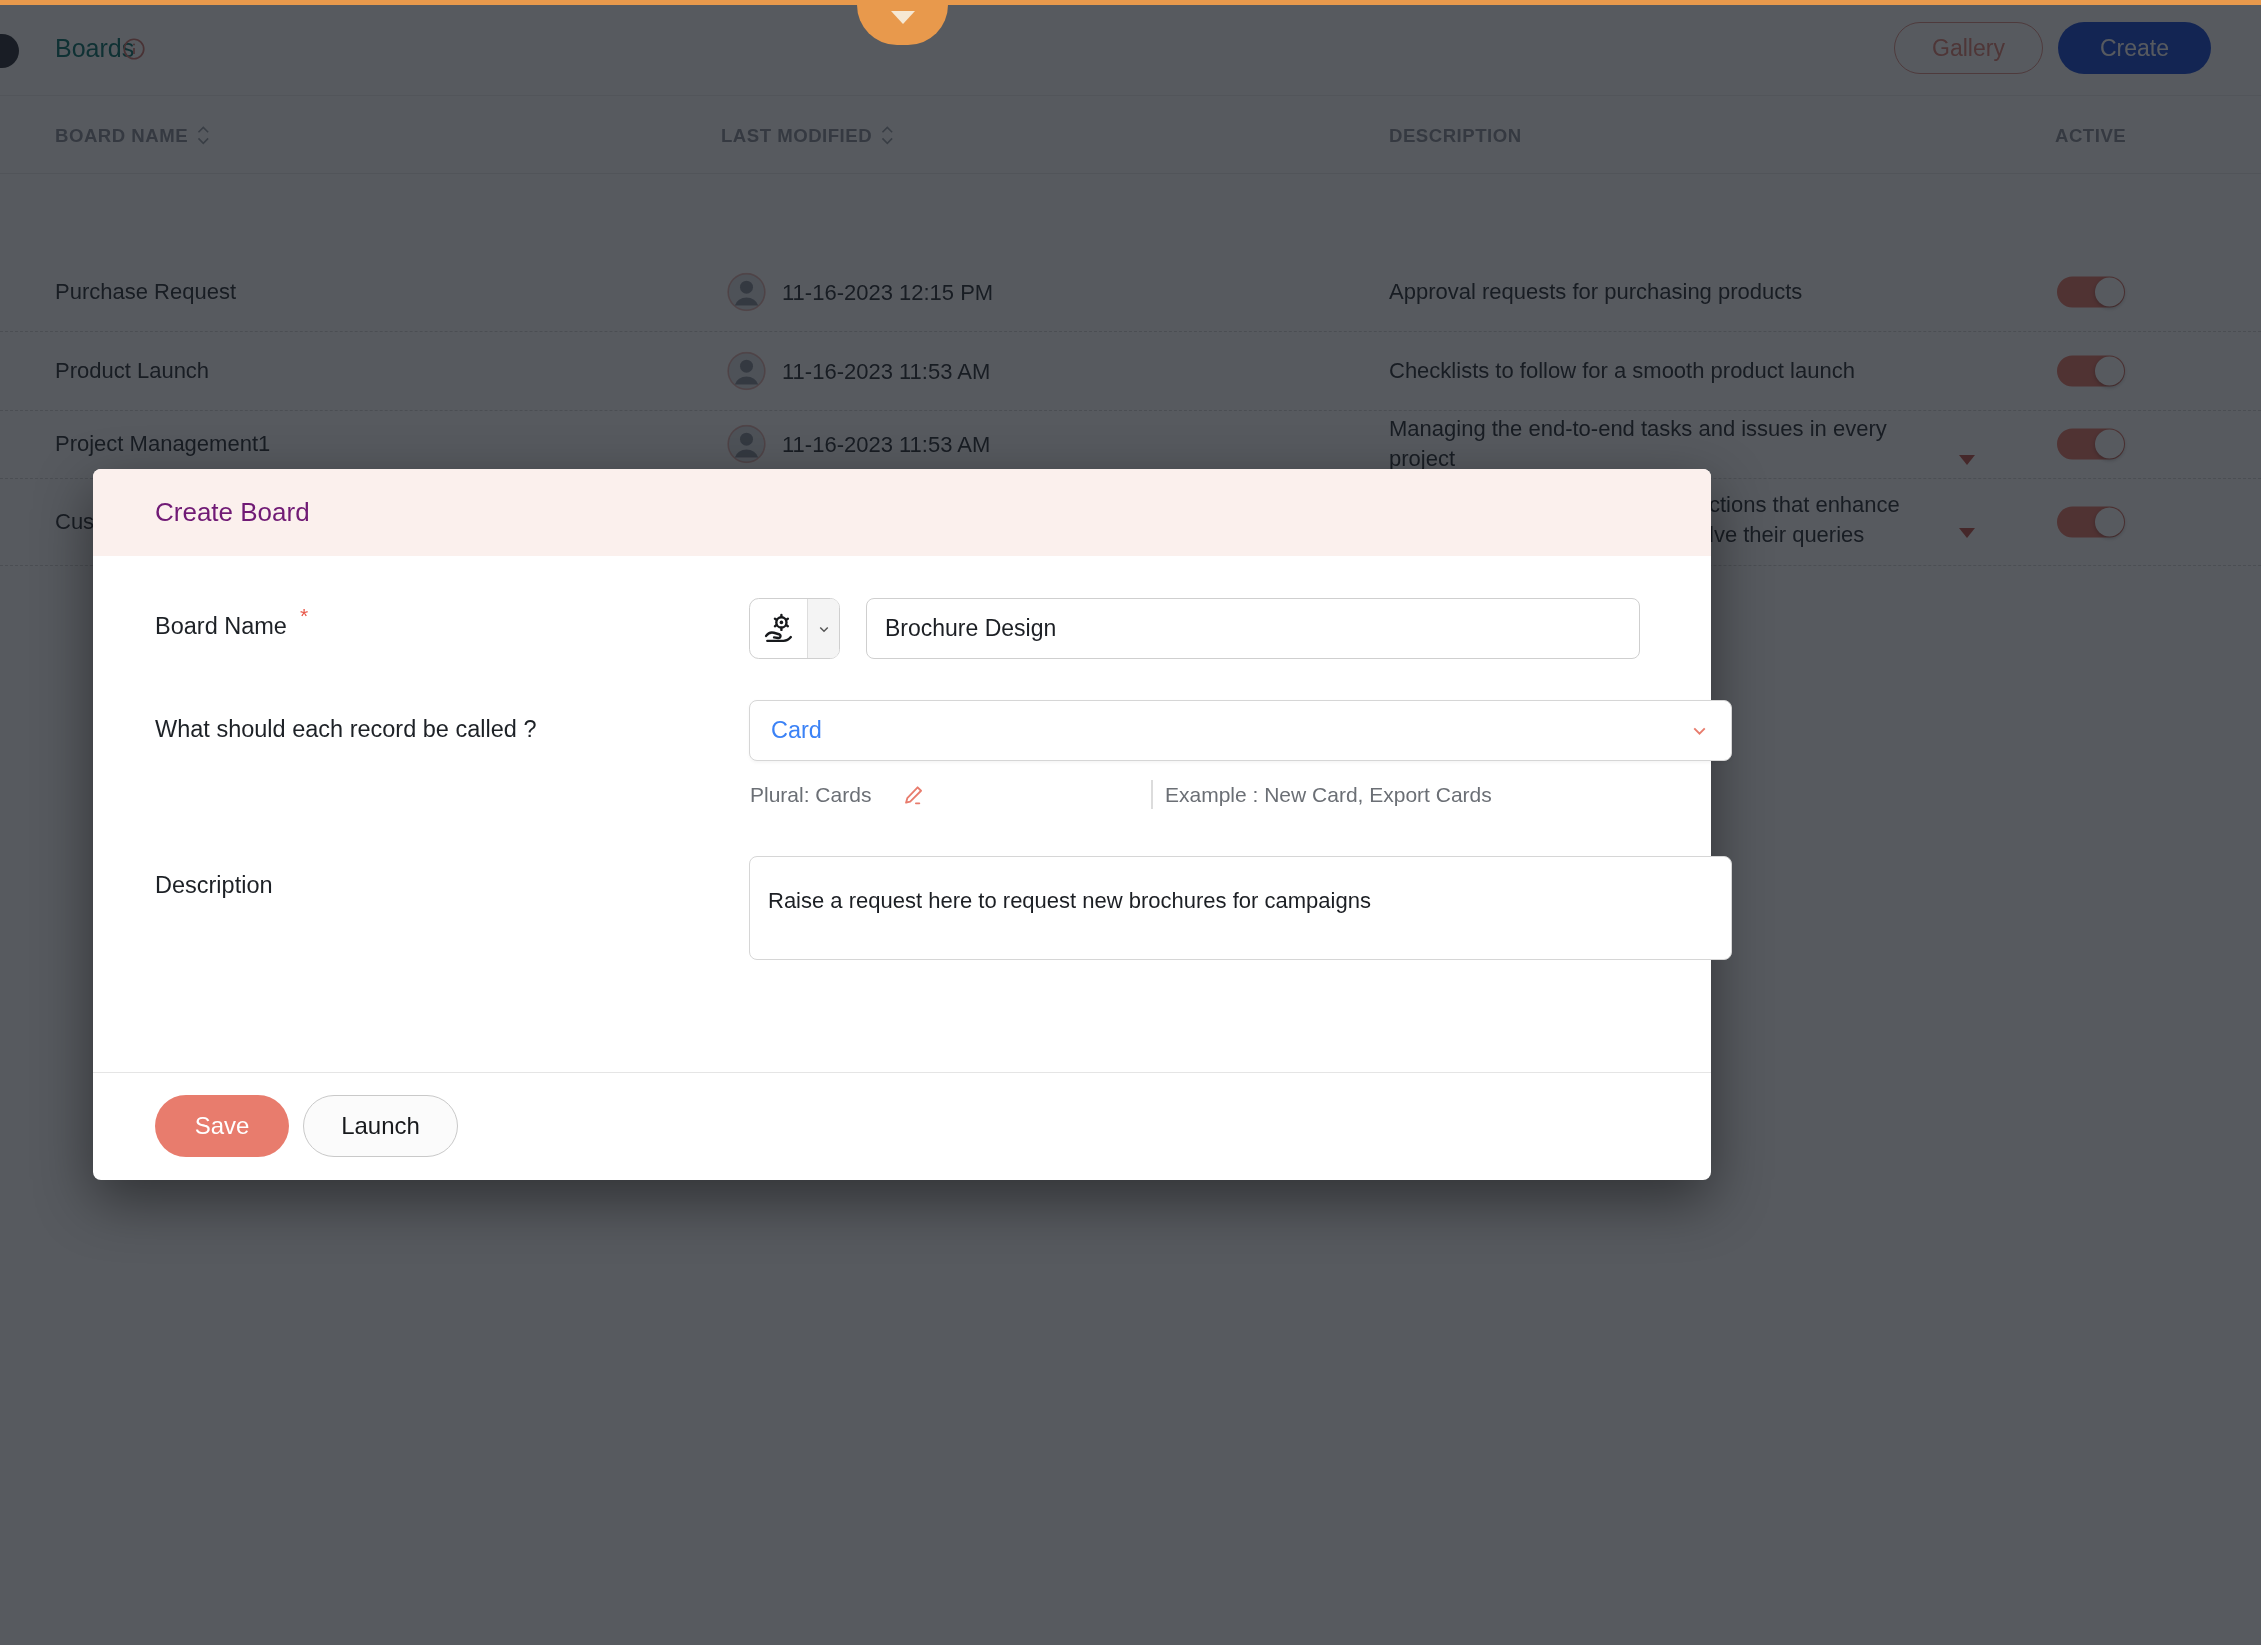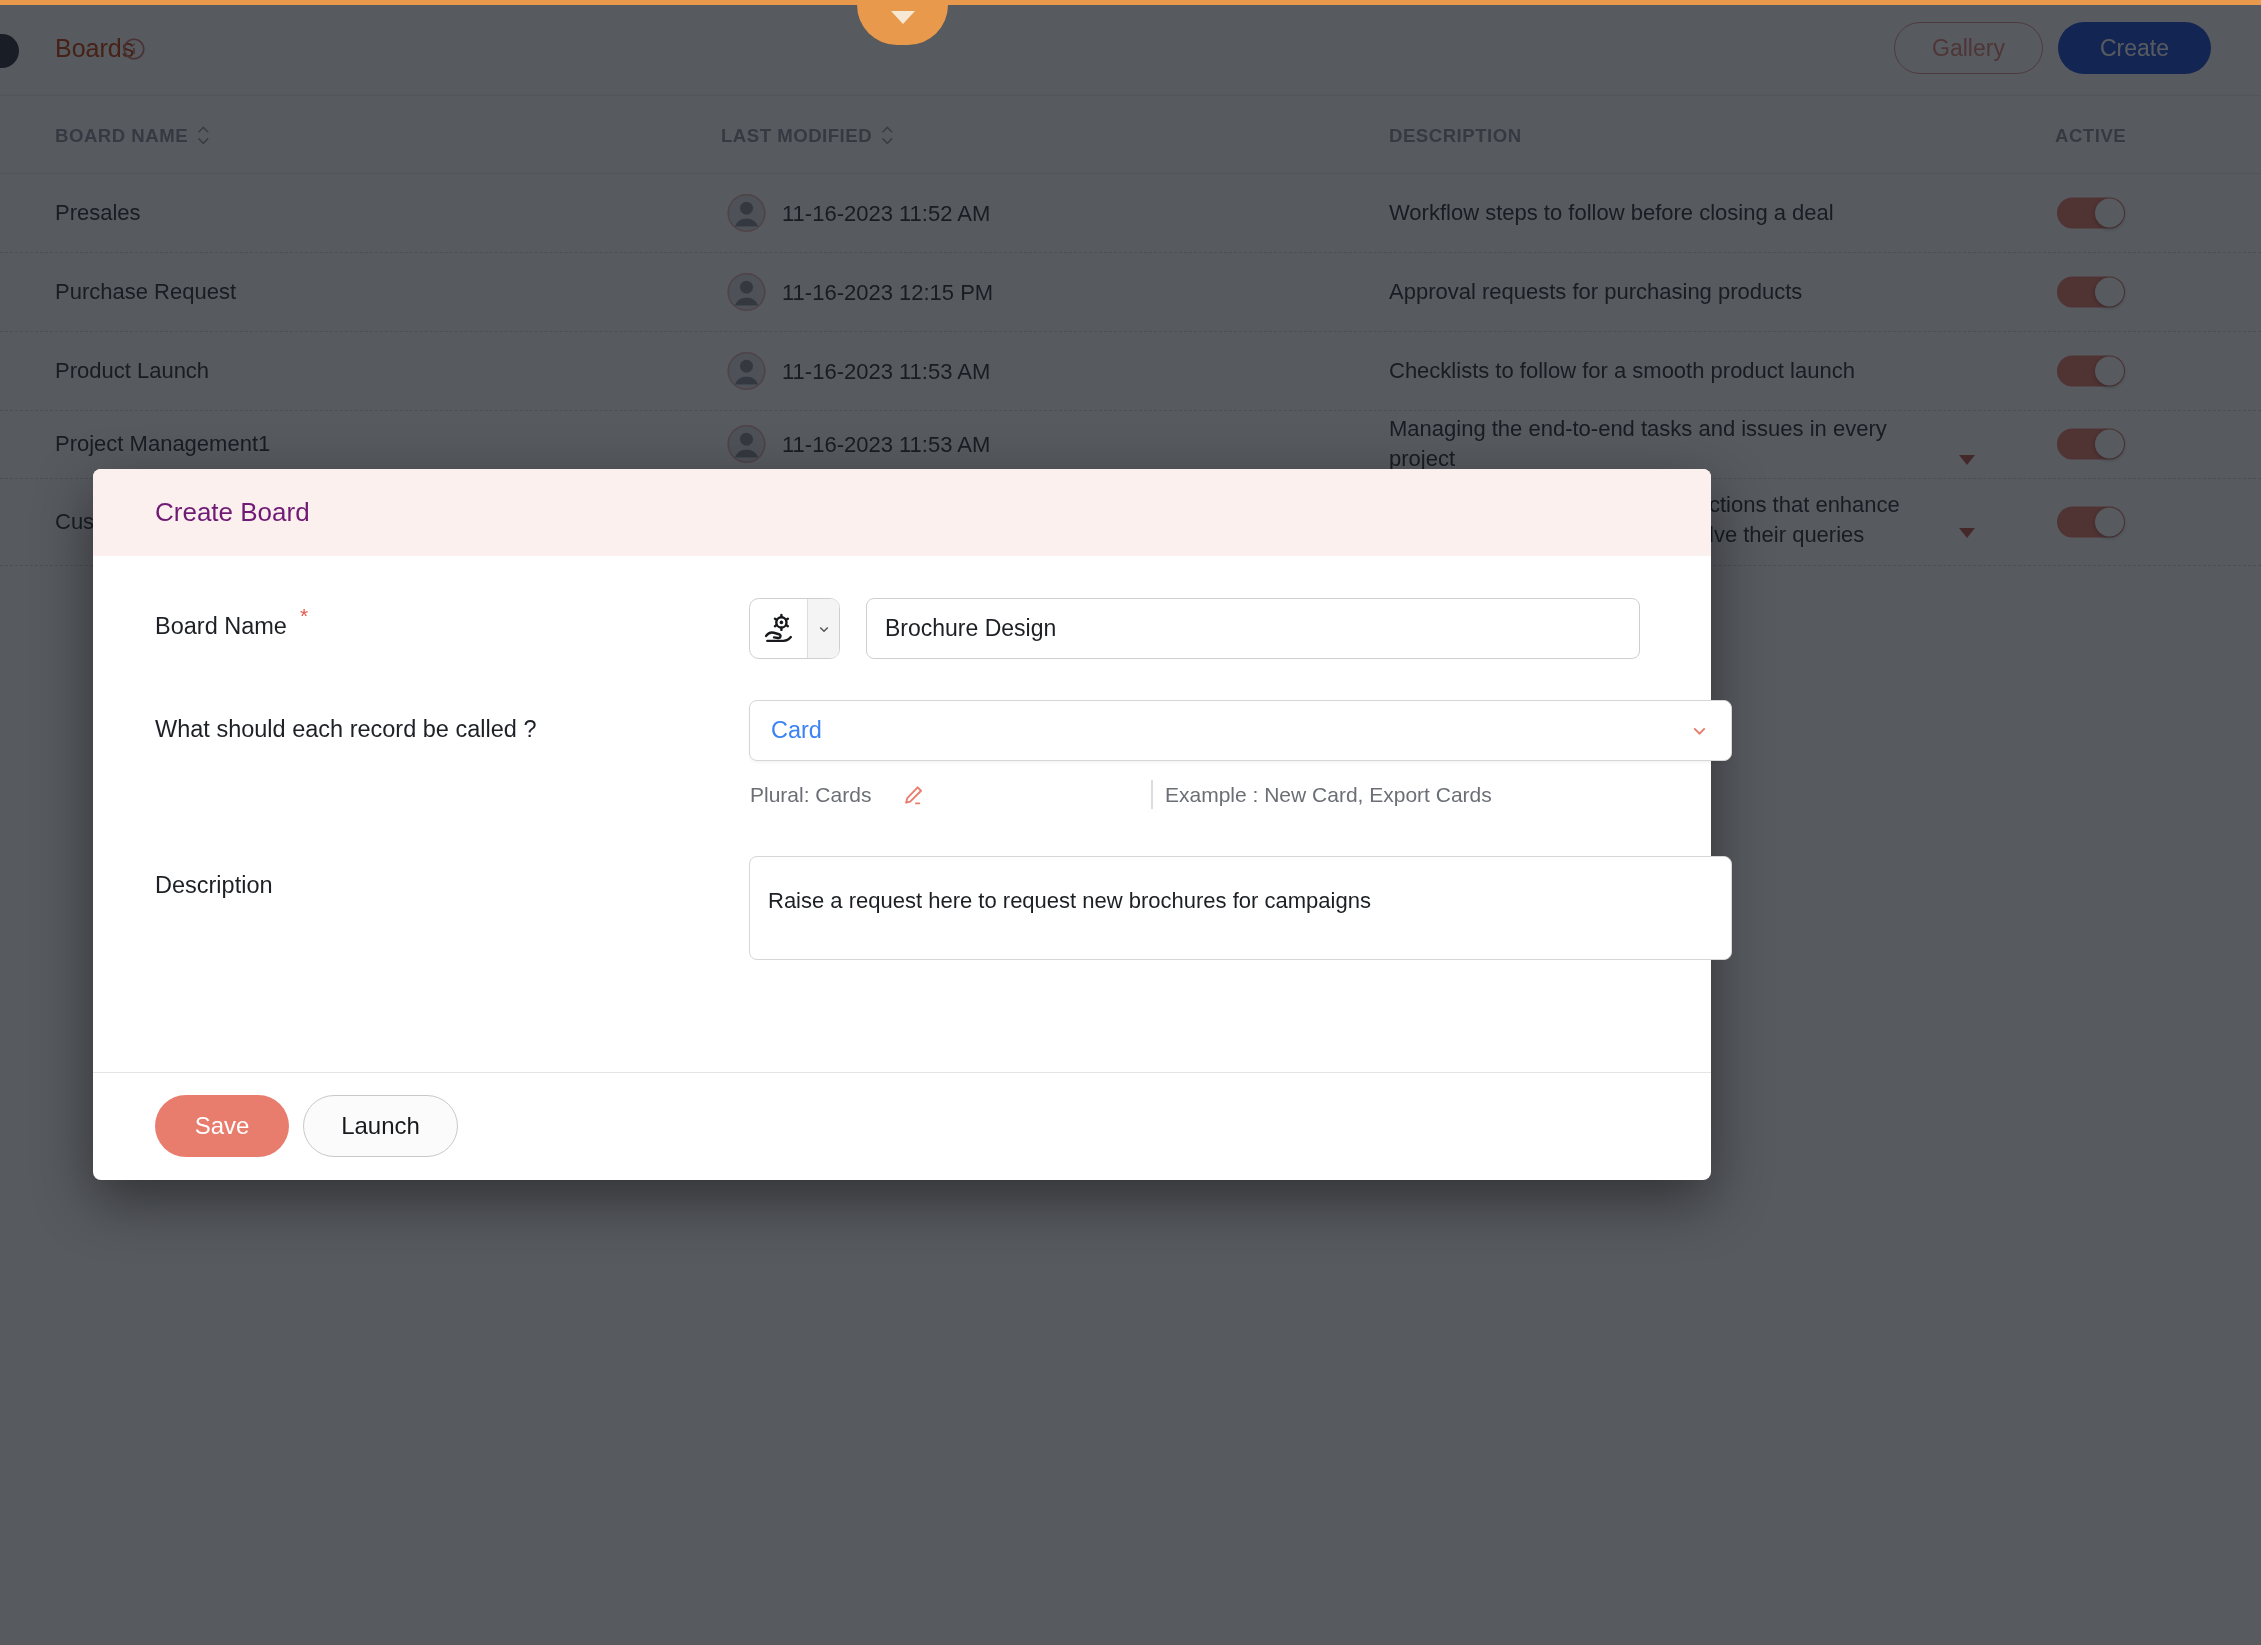--- a/index.html
+++ b/index.html
@@ -5,21 +5,21 @@
   * { margin:0; padding:0; box-sizing:border-box; }
   body { background:#2a2d33; }
   .screen {
     position:relative; width:2261px; height:1645px; overflow:hidden;
     background:#ffffff; font-family:"Liberation Sans", sans-serif;
   }
   
   .page { position:absolute; inset:0; z-index:1; }
   .brand-dot { position:absolute; left:-14.6px; top:34px; width:34px; height:34px;
     border-radius:50%; background:#30353d; }
-  .page-title { position:absolute; left:55px; top:34px; font-size:25px; color:#c2410c; }
+  .page-title { position:absolute; left:55px; top:34px; font-size:25px; color:#0f766e; }
   .info-icon { position:absolute; left:121px; top:36px; }
   .toolbar-btn { position:absolute; top:22px; height:52px; border-radius:26px;
     display:flex; align-items:center; justify-content:center; font-size:23px; cursor:pointer; }
   .btn-gallery { left:1894px; width:149px; border:1.6px solid #e0948a; color:#e0857a; background:transparent; }
   .btn-create  { left:2058px; width:153px; background:#1d4ed8; color:#ffffff; border:none; }
 
   .thead { position:absolute; left:0; top:95px; width:2261px; height:79px;
     border-top:0.8px solid #efefef; border-bottom:0.8px solid #e9e9e9; }
   .th { position:absolute; top:0; height:79px; display:flex; align-items:center; gap:8px;
     font-size:18.6px; font-weight:700; letter-spacing:0.5px; color:#8d929a; }
@@ -141,35 +141,20 @@
         </span>
       </div>
       <div class="th" style="left:1389px;">
         <span>DESCRIPTION</span>
       </div>
       <div class="th" style="left:2055px;">
         <span>ACTIVE</span>
       </div>
     </div>
 
-    <div class="trow" style="top:174px; height:79px;">
-      <div class="cell-name">Presales</div>
-      <div class="cell-mod">
-        <svg class="avatar" viewBox="0 0 24 24">
-          <circle cx="12" cy="12" r="11.3" fill="#e2e4e8" stroke="rgba(214,130,120,.55)" stroke-width="1"></circle>
-          <circle cx="12" cy="9" r="4" fill="#8b929c"></circle>
-            <path d="M4.8 20.3 a7.4 6.4 0 0 1 14.4 0 z" fill="#8b929c"></path>
-        </svg>
-        <span>11-16-2023 11:52 AM</span>
-      </div>
-      <div class="cell-desc">Workflow steps to follow before closing a deal</div>
-      <div class="cell-active">
-          <div class="switch"></div>
-        </div>
-    </div>
 
     <div class="trow" style="top:253px; height:79px;">
       <div class="cell-name">Purchase Request</div>
       <div class="cell-mod">
         <svg class="avatar" viewBox="0 0 24 24">
           <circle cx="12" cy="12" r="11.3" fill="#e2e4e8" stroke="rgba(214,130,120,.55)" stroke-width="1"></circle>
           <circle cx="12" cy="9" r="4" fill="#8b929c"></circle>
             <path d="M4.8 20.3 a7.4 6.4 0 0 1 14.4 0 z" fill="#8b929c"></path>
         </svg>
         <span>11-16-2023 12:15 PM</span>

